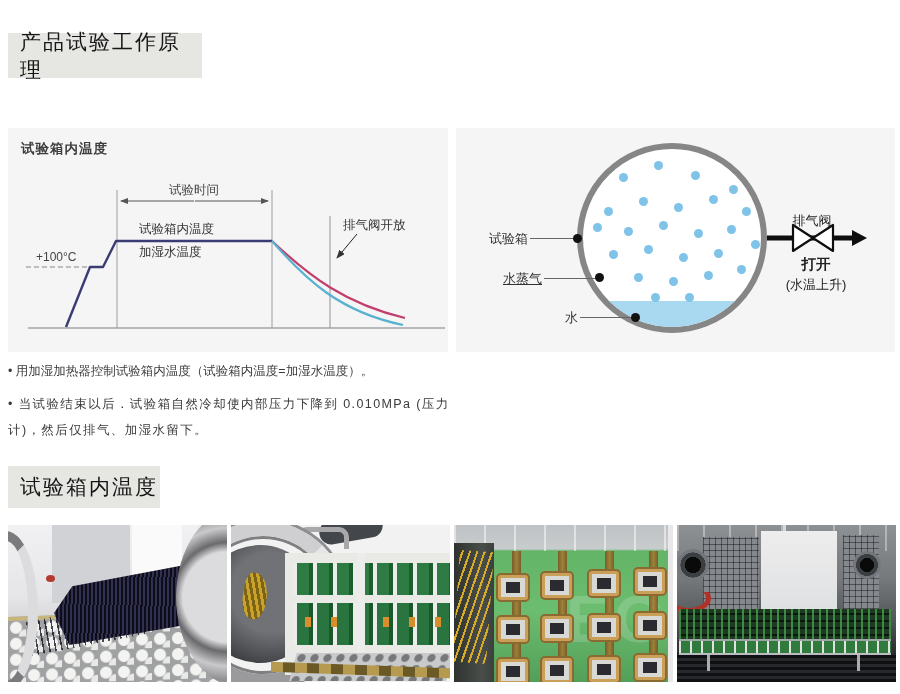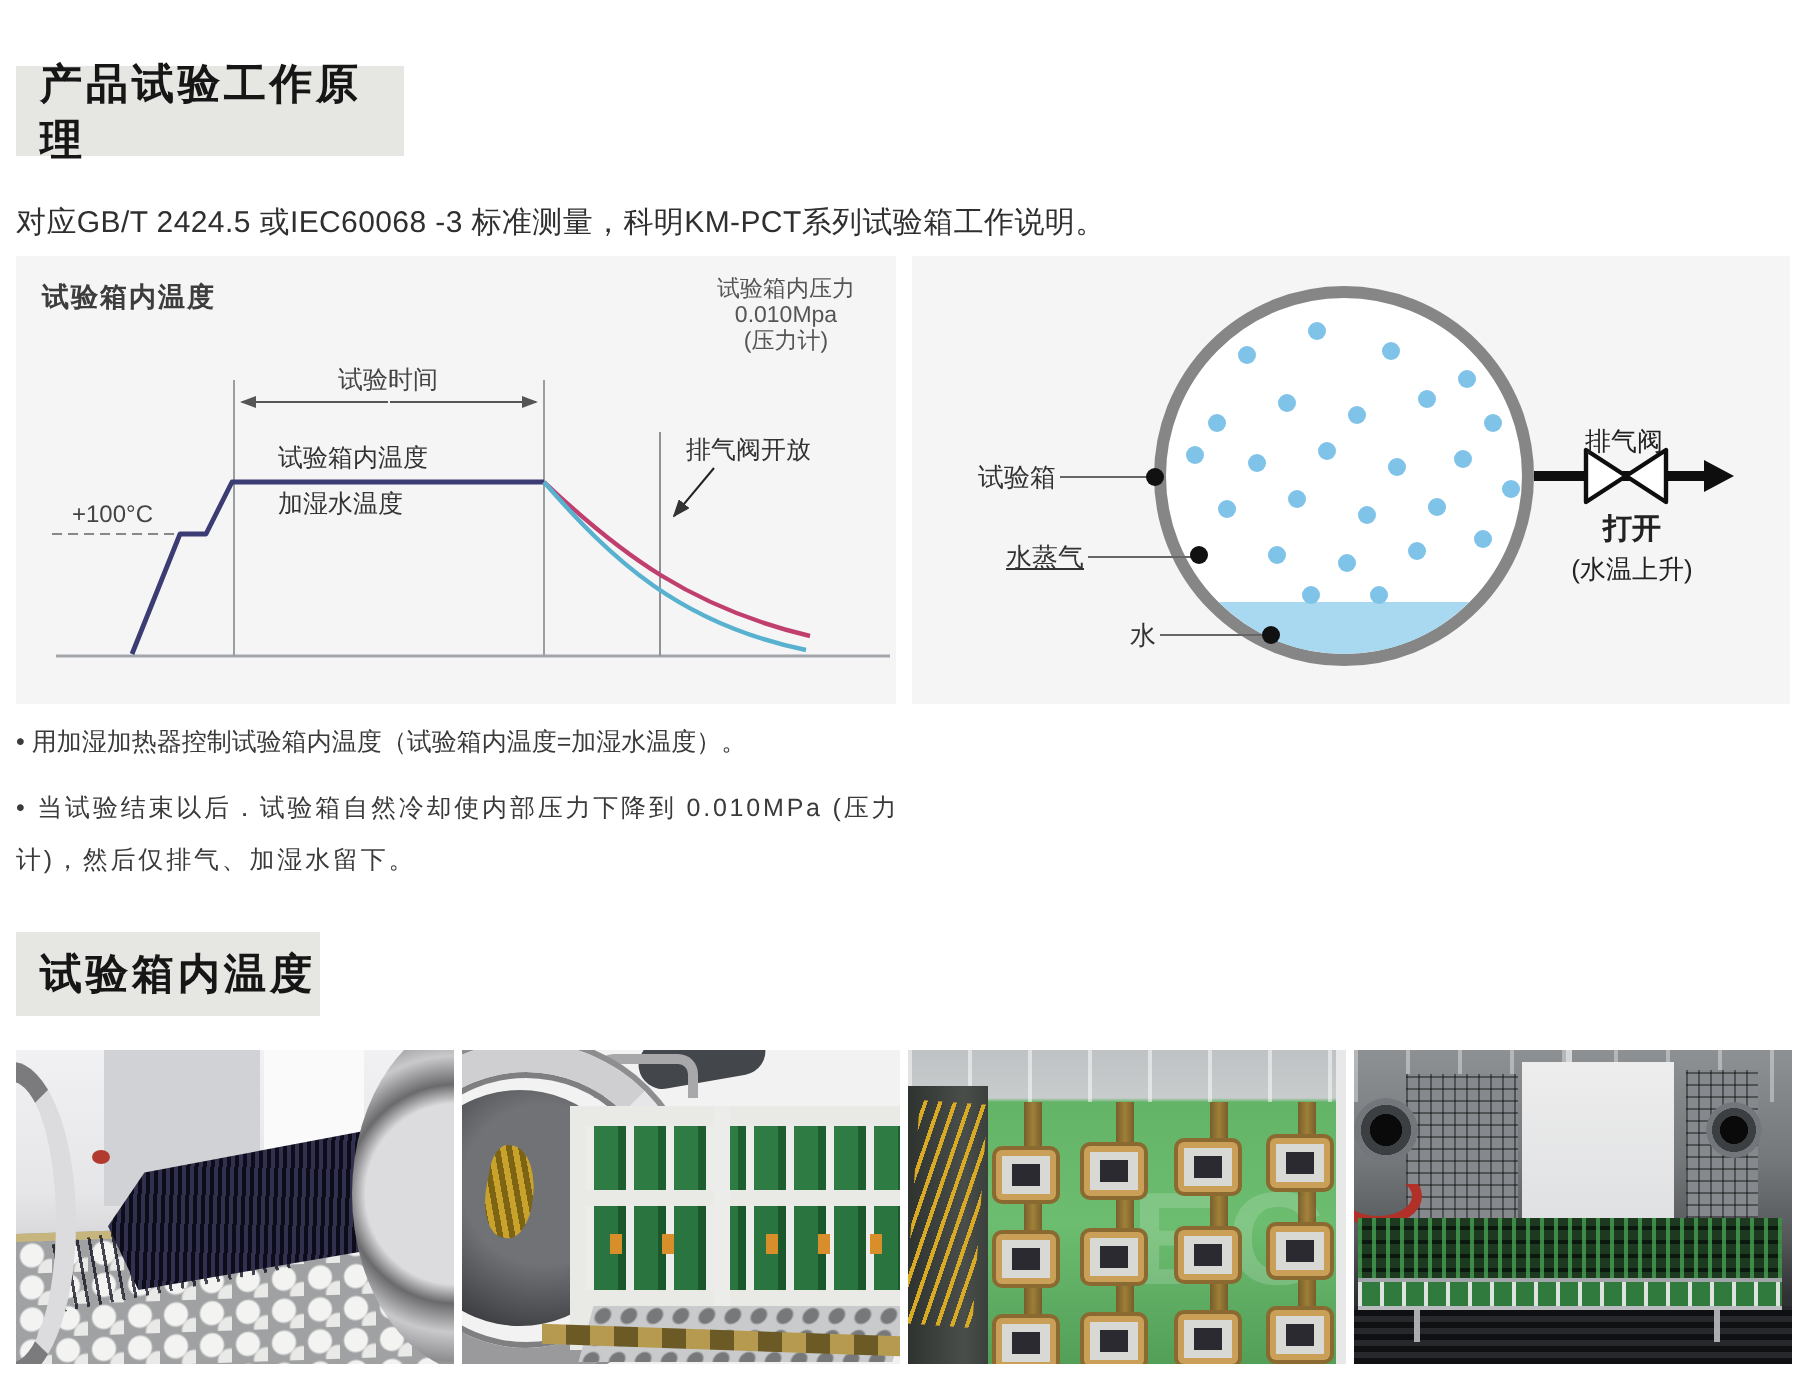--- a/index.html
+++ b/index.html
@@ -2,21 +2,21 @@
 <html><head>
 <meta charset="utf-8">
 <style>
   html,body{margin:0;padding:0;background:#fff;}
   .page{position:relative;width:900px;height:694px;background:#fff;overflow:hidden;
         font-family:"Liberation Sans","DejaVu Sans",sans-serif;color:#333;}
   .abs{position:absolute;}
 
   
   .band{position:absolute;left:8px;background:#e6e6e3;display:flex;align-items:center;}
-  .band span{font-size:21px;font-weight:700;color:#161616;letter-spacing:2px;padding-left:12px;}
+  .band span{font-size:21px;font-weight:400;color:#161616;letter-spacing:2px;padding-left:12px;}
   .band1{top:33px;width:194px;height:45px;}
   .band2{top:466px;width:152px;height:42px;}
 
   .intro{position:absolute;left:8px;top:87px;font-size:15px;color:#2f2f2f;letter-spacing:.2px;}
 
   
   .diagrow{position:absolute;left:8px;top:128px;width:887px;height:224px;}
   .panel{position:absolute;top:0;height:224px;background:#f5f5f6;overflow:hidden;}
   .panelL{left:0;width:440px;}
   .panelR{left:448px;width:439px;}
@@ -144,31 +144,25 @@
      background:repeating-linear-gradient(0deg,#0e1012 0 3px,#26282b 3px 6px);}
 </style>
 </head>
 <body>
 
 <div class="page">
 
   <div class="band band1">
     <span>产品试验工作原理</span>
   </div>
-  <p class="intro">对应GB/T 2424.5 或IEC60068 -3 标准测量，科明KM-PCT系列试验箱工作说明。</p>
 
   <div class="diagrow">
 
     <div class="panel panelL">
       <div class="ctl-label">试验箱内温度</div>
-      <div class="press">
-        <div>试验箱内压力</div>
-        <div>0.010Mpa</div>
-        <div>(压力计)</div>
-      </div>
       <svg width="440" height="224">
         <defs>
           <marker id="mA" orient="auto" markerWidth="9" markerHeight="7" refX="8" refY="3.5">
             <path d="M0,0 L9,3.5 L0,7 z" fill="#333"></path>
           </marker>
           <marker id="mB" orient="auto" markerWidth="8" markerHeight="6" refX="7" refY="3">
             <path d="M0,0 L8,3 L0,6 z" fill="#555"></path>
           </marker>
         </defs>
         <line x1="20" y1="200" x2="437" y2="200" stroke="#a2a5a9" stroke-width="1.5"></line>

